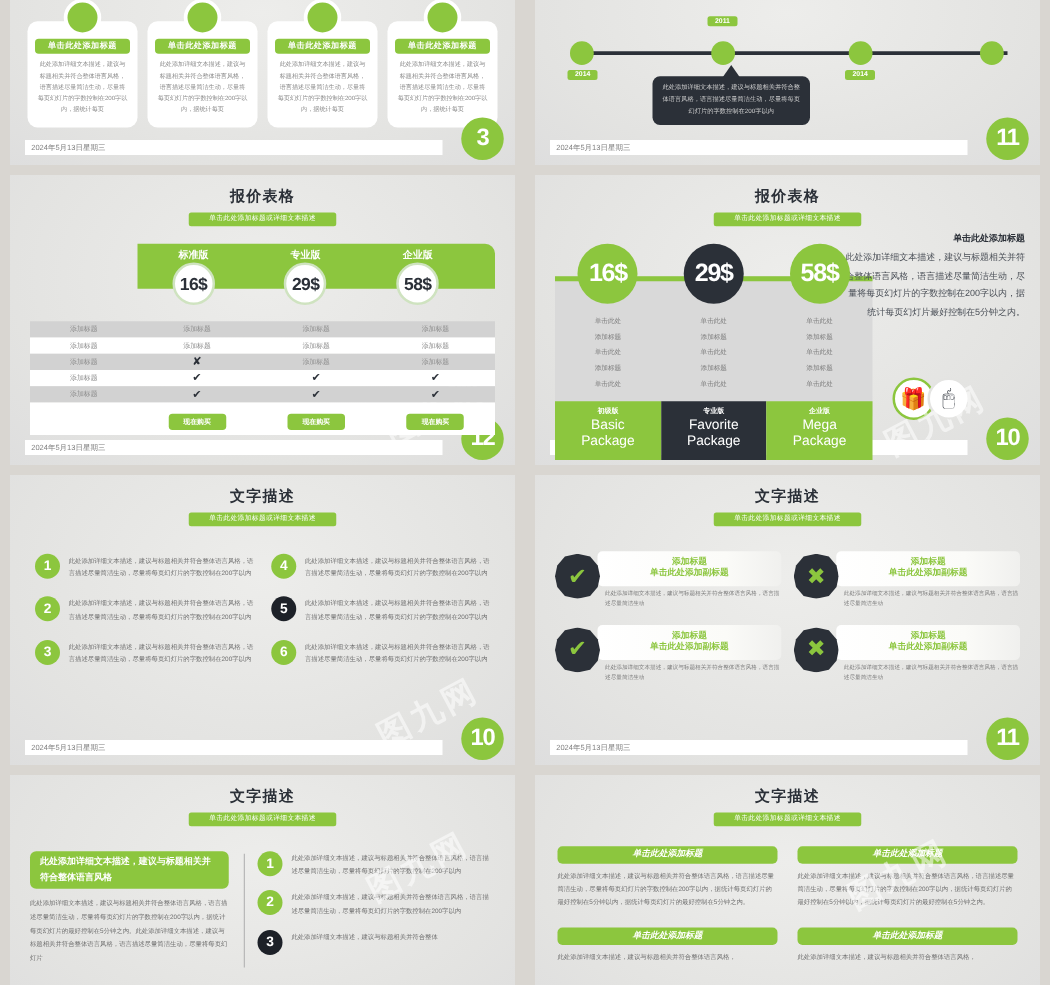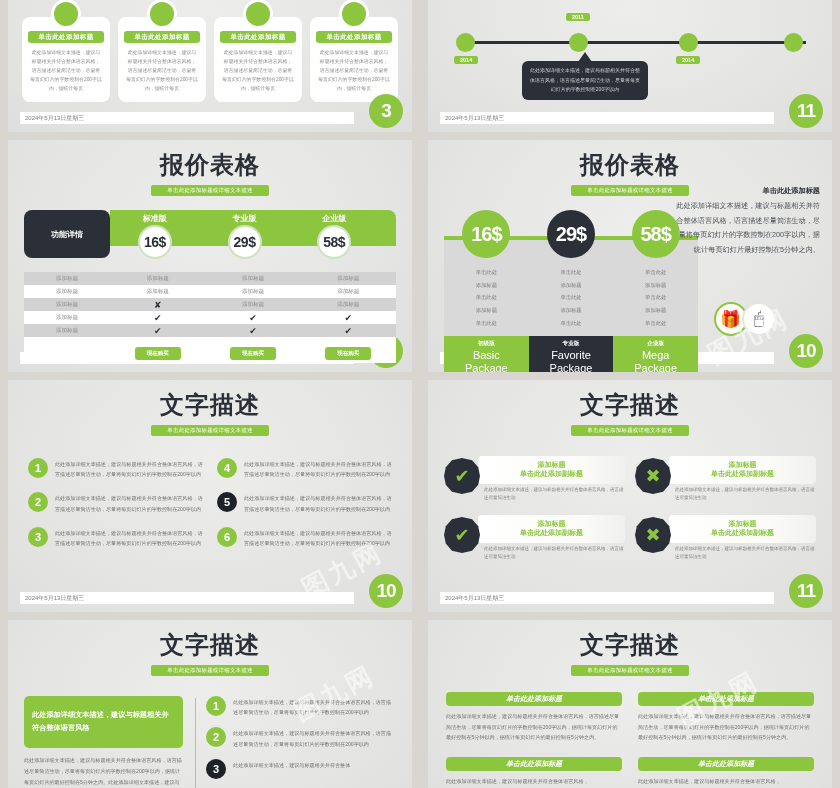--- a/index.html
+++ b/index.html
@@ -21,21 +21,21 @@
     position: relative;
     width: 100%; height: 100%;
     background: #e8e8e6;
     background-image: radial-gradient(ellipse at 50% 35%, #ededeb 0%, #e3e3e1 70%, #dedede 100%);
     overflow: hidden;
   }
 
   
   .s-title {
     text-align: center;
-    font-size: 24px;
+    font-size: 12px;
     font-weight: bold;
     color: #2b3038;
     letter-spacing: 1px;
     margin-top: 9px;
   }
   .s-sub {
     margin: 4px auto 0 auto;
     width: 118px; height: 11px;
     background: #8cc63e;
     border-radius: 2px;
@@ -120,21 +120,21 @@
     position: absolute; left: 86px; right: 0; top: 0; height: 36px;
     background: #8cc63e; border-top-right-radius: 8px;
   }
   .pt-feat {
     position: absolute; left: 0; top: 0; width: 86px; height: 48px;
     background: #2b3038; border-radius: 8px;
     color: #fff; font-size: 8px; font-weight: bold;
     display: flex; align-items: center; justify-content: center;
     z-index: 3;
   }
-  .pt-cols { position: absolute; left: 86px; right: 17px; top: 0; display: flex; z-index: 2; }
+  .pt-cols { position: absolute; left: 86px; right: 17px; top: 0; display: flex; z-index: 2; justify-content: flex-end; }
   .pt-col { flex: 1; text-align: center; }
   .pt-col-name { color: #fff; font-size: 8px; font-weight: bold; margin-top: 3px; }
   .pt-price {
     margin: 1px auto 0 auto; width: 34px; height: 34px; border-radius: 50%;
     background: #fff; border: 2px solid #cfe3c0;
     color: #2b3038; font-size: 14px; font-weight: bold;
     display: flex; align-items: center; justify-content: center;
     letter-spacing: -.5px;
   }
   .pt-body { position: relative; z-index: 1; }
@@ -220,21 +220,21 @@
   .cc-d { font-size: 4.5px; line-height: 1.9; color: #7d7d7d; margin-top: 2px; }
 
   
   .sp16 { display: flex; margin: 20px 16px 0 16px; }
   .sp16-l { width: 46%; padding-right: 12px; }
   .sp16-div { width: 1px; background: #b9b9b9; margin: 2px 10px 0 0; }
   .sp16-r { flex: 1; }
   .sp16-head {
     background: #8cc63e; color: #fff; border-radius: 5px;
     font-size: 7.2px; font-weight: bold; line-height: 1.8;
-    padding: 13px 8px;
+    padding: 2px 8px;
   }
   .sp16-p { font-size: 5.1px; line-height: 2.15; color: #6f6f6f; margin-top: 7px; }
   .sp16-item { display: flex; gap: 7px; margin-bottom: 10px; }
 
   
   .g4 { display: flex; flex-wrap: wrap; margin: 16px 18px 0 18px; gap: 14px 16px; }
   .g4-item { width: calc(50% - 8px); }
   .g4-head {
     background: #8cc63e; color: #fff; border-radius: 4px;
     text-align: center; font-size: 7px; font-weight: bold; font-style: italic;
@@ -305,21 +305,20 @@
   </div>
 
   <div class="cell">
     <div class="slide">
       <div class="s-title">报价表格</div>
       <div class="s-sub">单击此处添加标题或详细文本描述</div>
 
       <div class="pt">
         <div class="pt-head">
           <div class="pt-head-green"></div>
-          <div class="pt-feat">功能详情</div>
           <div class="pt-cols">
             <div class="pt-col">
               <div class="pt-col-name">标准版</div>
               <div class="pt-price">16$</div>
             </div>
             <div class="pt-col">
               <div class="pt-col-name">专业版</div>
               <div class="pt-price">29$</div>
             </div>
             <div class="pt-col">

